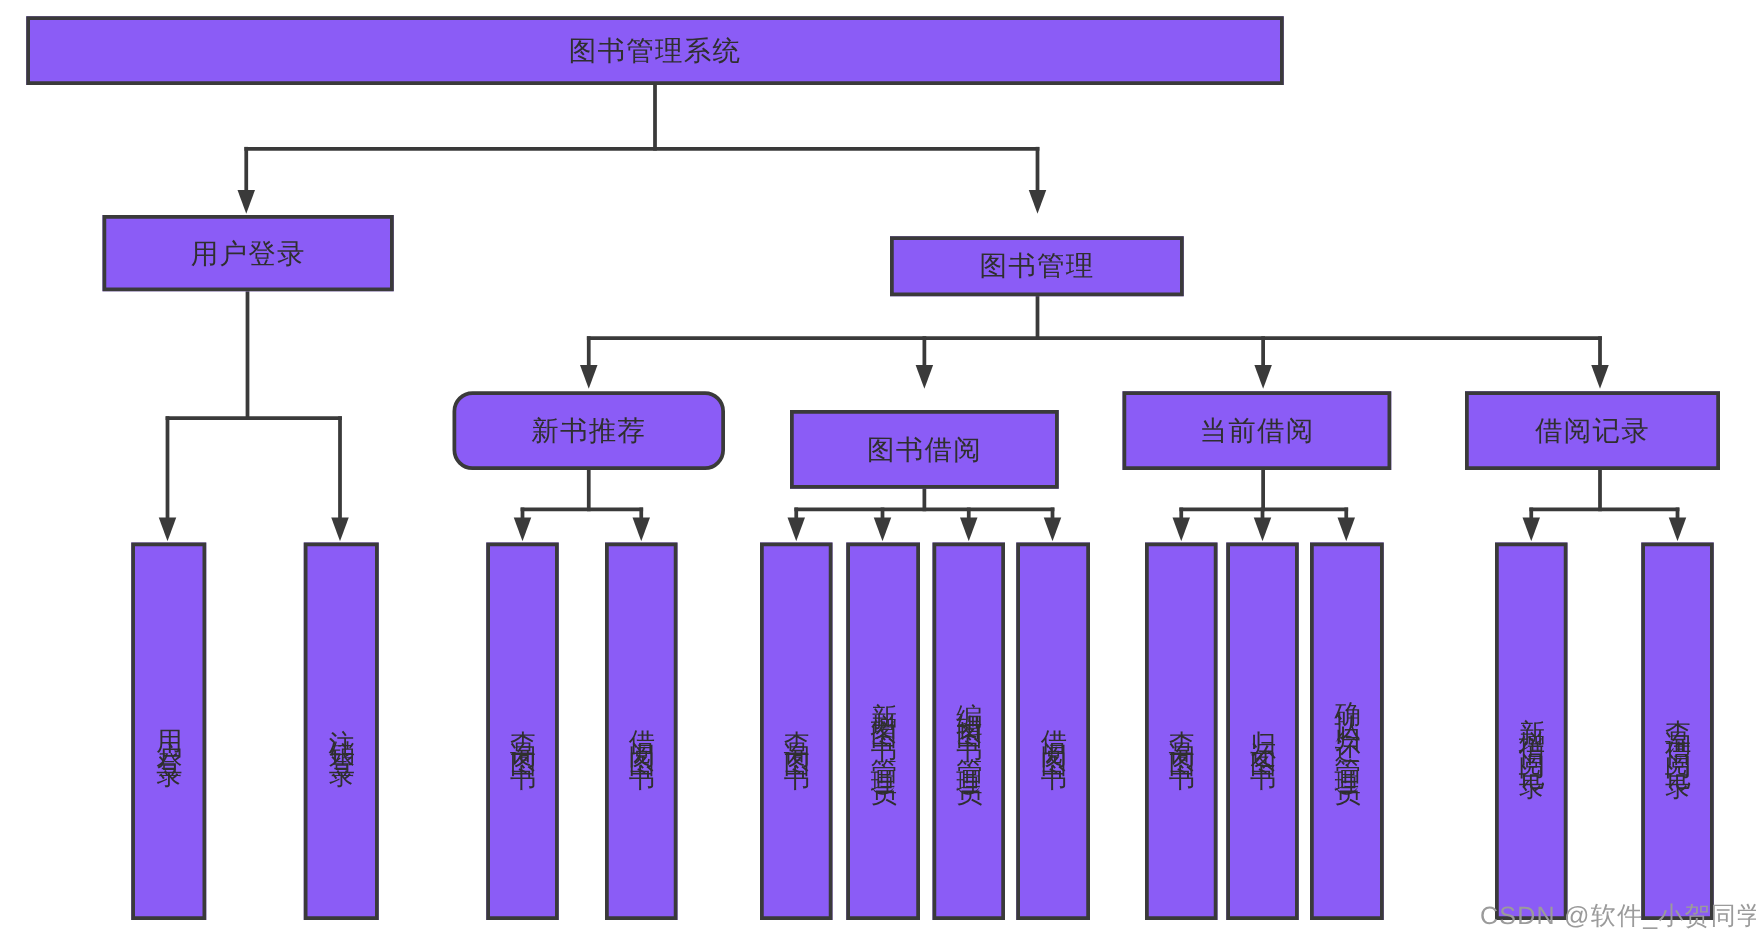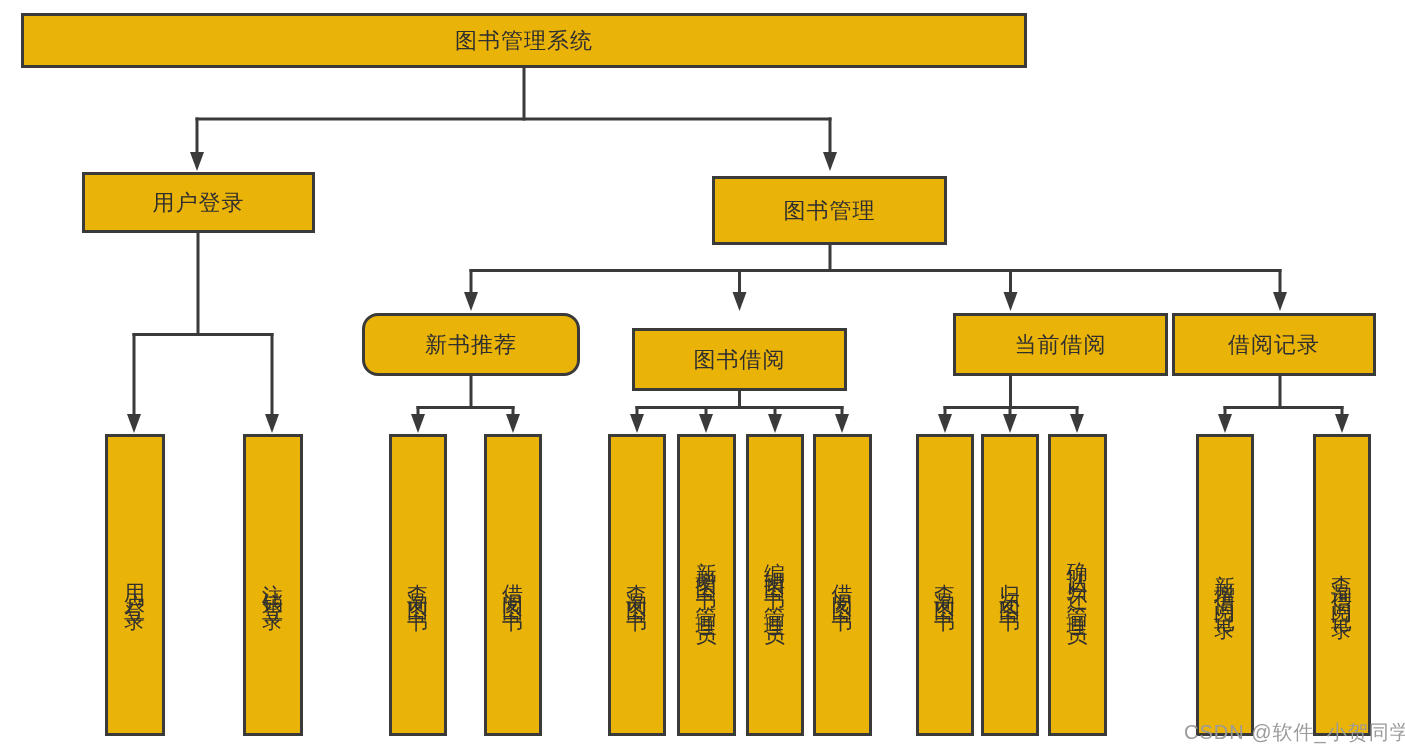--- a/index.html
+++ b/index.html
@@ -20,21 +20,21 @@
     left: 0;
     top: 0;
     width: 1405px;
     height: 747px;
     pointer-events: none;
   }
   .box {
     position: absolute;
     box-sizing: border-box;
     border: 3px solid #3a3a3a;
-    background: #eab308;
+    background: #8b5cf6;
     display: flex;
     align-items: center;
     justify-content: center;
     color: #2f2f2f;
   }
   .box.h {
     font-size: 22px;
     letter-spacing: 1px;
     white-space: nowrap;
   }
@@ -121,25 +121,25 @@
     <line x1="1223.5" y1="407.5" x2="1343.5" y2="407.5"></line>
     <line x1="1225" y1="406" x2="1225" y2="417"></line>
     <line x1="1342" y1="406" x2="1342" y2="417"></line>
     <polygon points="1218,414 1232,414 1225,433"></polygon>
     <polygon points="1335,414 1349,414 1342,433"></polygon>
   </svg>
 
   <div class="box h" style="left:21px; top:13px; width:1006px; height:55px;">图书管理系统</div>
 
   <div class="box h" style="left:82px; top:172px; width:233px; height:61px;">用户登录</div>
-  <div class="box h" style="left:712px; top:176px; width:235px; height:69px;">图书管理</div>
+  <div class="box h" style="left:712px; top:189px; width:235px; height:48px;">图书管理</div>
 
   <div class="box h" style="left:362px; top:313px; width:218px; height:63px;border-radius:16px;">新书推荐</div>
   <div class="box h" style="left:632px; top:328px; width:215px; height:63px;">图书借阅</div>
-  <div class="box h" style="left:953px; top:313px; width:215px; height:63px;">当前借阅</div>
+  <div class="box h" style="left:898px; top:313px; width:215px; height:63px;">当前借阅</div>
   <div class="box h" style="left:1172px; top:313px; width:204px; height:63px;">借阅记录</div>
 
   <div class="box v" style="left:105px; top:434px; width:60px; height:302px;">用户登录</div>
   <div class="box v" style="left:243px; top:434px; width:60px; height:302px;">注销登录</div>
 
   <div class="box v" style="left:389px; top:434px; width:58px; height:302px;">查询图书</div>
   <div class="box v" style="left:484px; top:434px; width:58px; height:302px;">借阅图书</div>
 
   <div class="box v" style="left:608px; top:434px; width:58px; height:302px;">查询图书</div>
   <div class="box v" style="left:677px; top:434px; width:59px; height:302px;">新增图书（管理员）</div>

